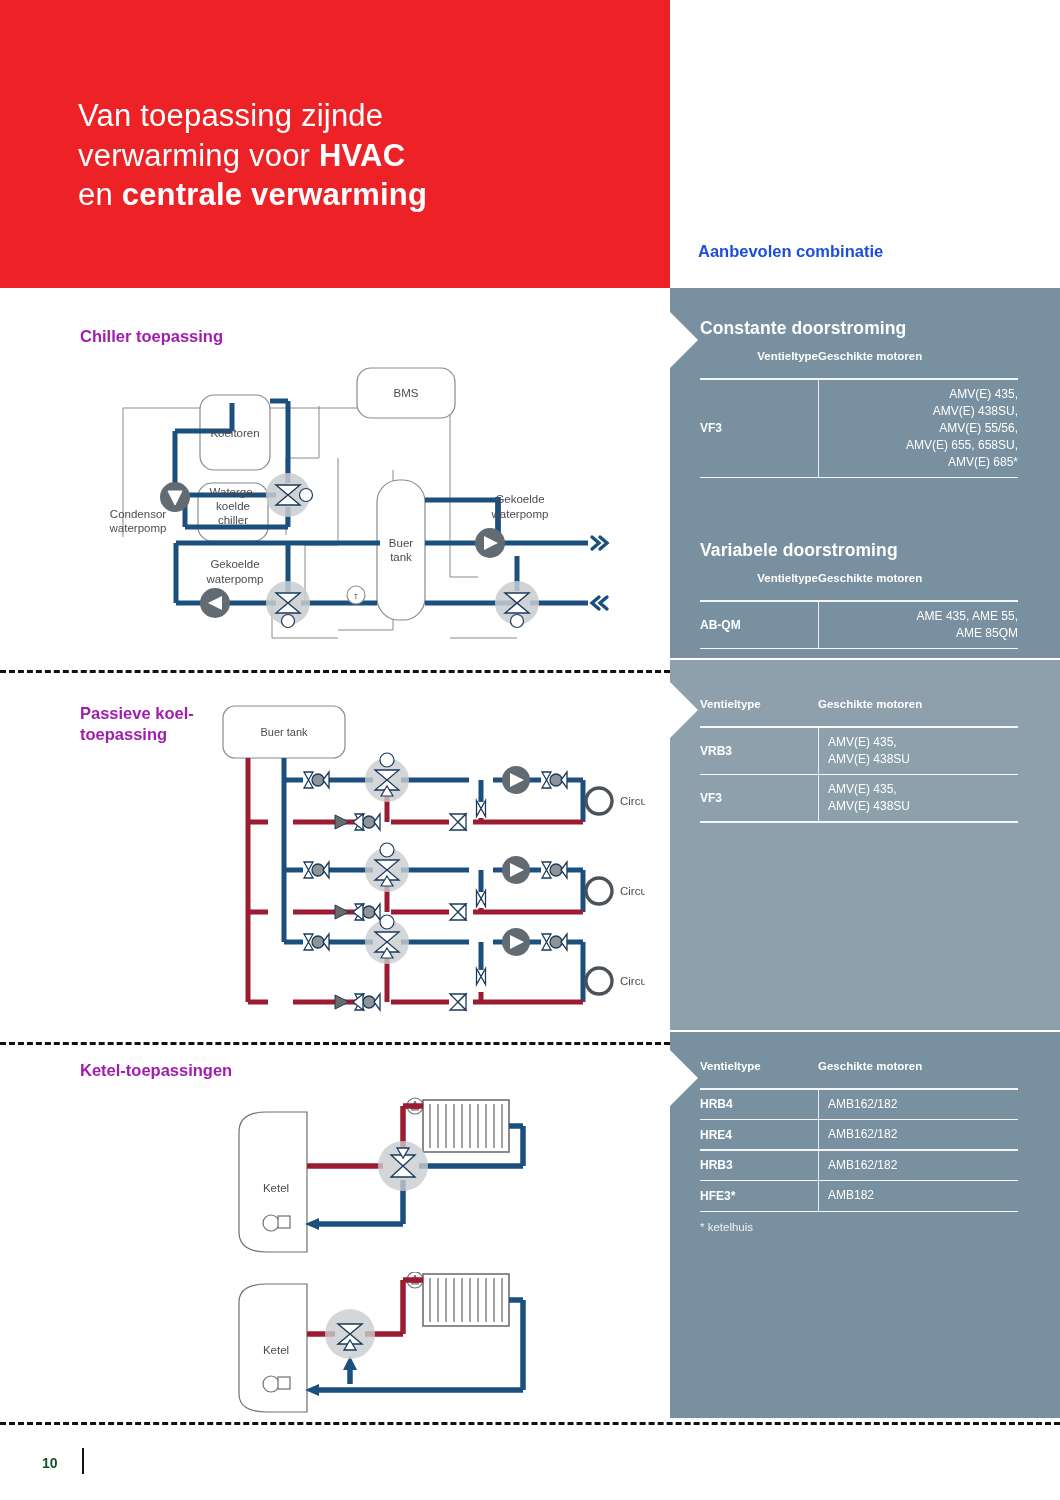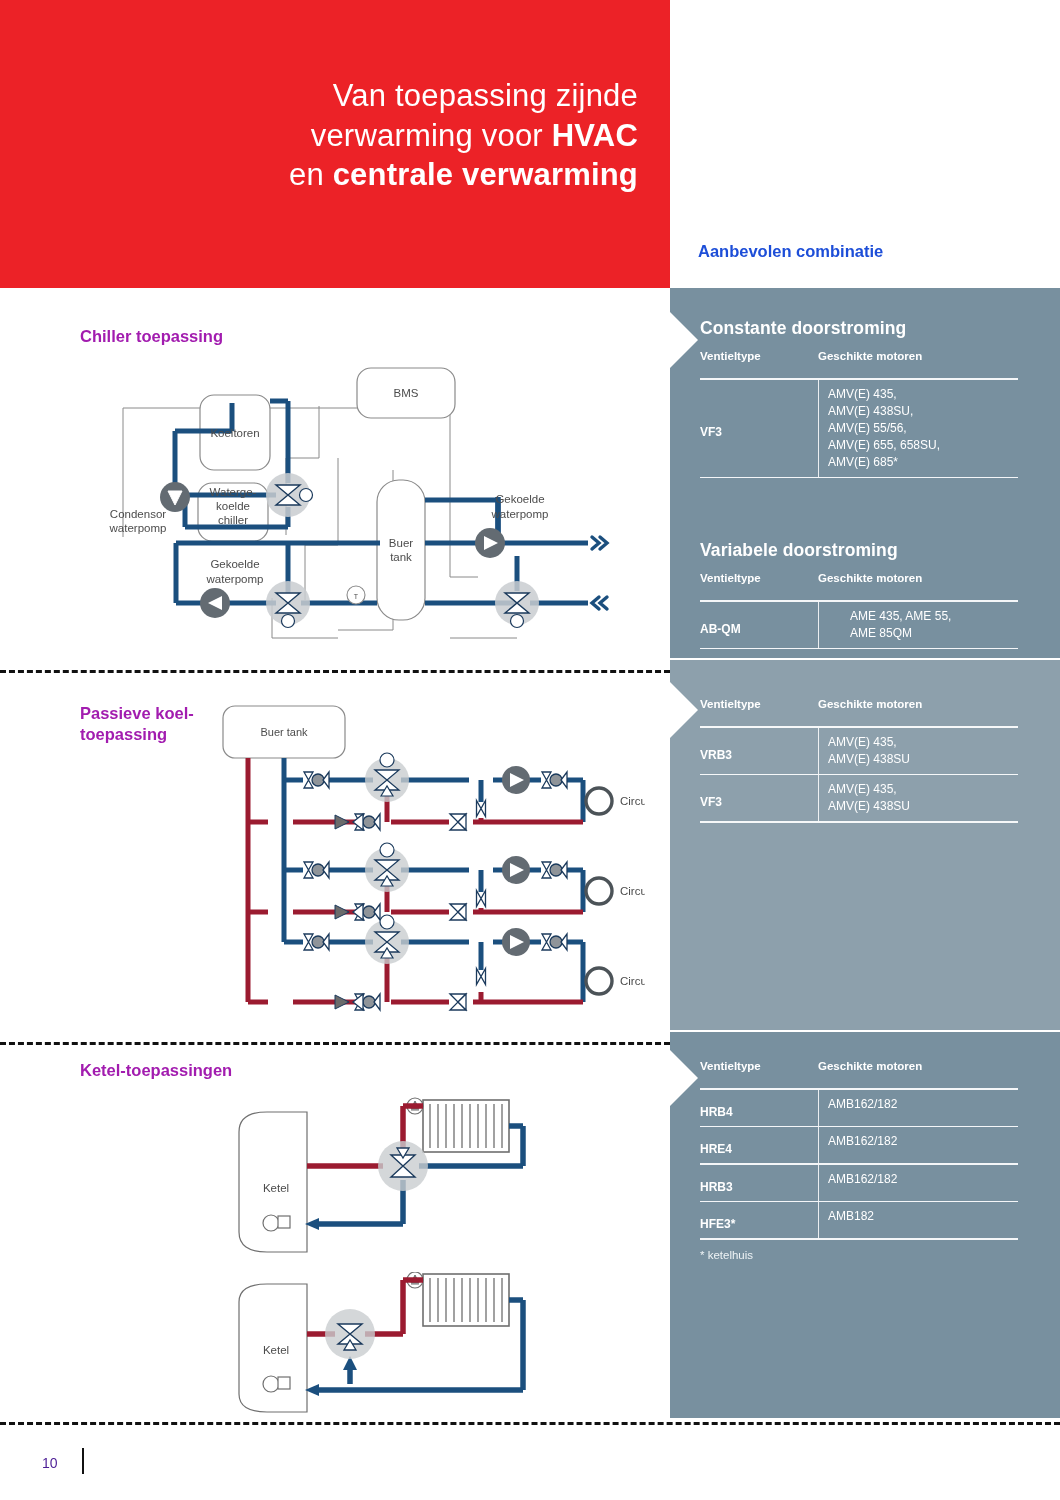--- a/index.html
+++ b/index.html
@@ -1,55 +1,55 @@
 <!DOCTYPE html>
 <html><head>
 <meta charset="utf-8">
 <style>
   html,body{margin:0;padding:0;background:#fff;}
   body{width:1060px;height:1500px;position:relative;overflow:hidden;
        font-family:"Liberation Sans",sans-serif;color:#1a1a1a;}
 
   
   .hero{position:absolute;left:0;top:0;width:670px;height:288px;background:#ec2227;}
-  .hero-title{position:absolute;left:78px;top:76px;width:560px;
-      font-size:31px;line-height:1.28;color:#fff;font-weight:300;letter-spacing:.2px;text-align:right;}
+  .hero-title{position:absolute;left:78px;top:96px;width:560px;
+      font-size:31px;line-height:1.28;color:#fff;font-weight:300;letter-spacing:.2px;}
   .hero-title b{font-weight:700;}
 
   
   .rc-head{position:absolute;left:698px;top:242px;font-size:16.5px;font-weight:700;color:#1d4ed8;}
   .panel{position:absolute;left:670px;width:390px;}
-  .panel.s1{top:288px;height:370px;background:#78909f;}
+  .panel.s1{top:288px;height:370px;background:#78909f;text-align:right;}
   .panel.s2{top:660px;height:370px;background:#8da0ac;}
   .panel.s3{top:1032px;height:386px;background:#78909f;}
   
   .notch{position:absolute;left:0;width:28px;height:56px;background:#fff;
       -webkit-clip-path:polygon(0 0,100% 50%,0 100%);clip-path:polygon(0 0,100% 50%,0 100%);}
   .panel.s1 .notch{top:24px;}
   .panel.s2 .notch{top:22px;}
   .panel.s3 .notch{top:18px;}
 
   .pt{position:absolute;left:30px;color:#fff;}
   .sec-title{font-size:17.5px;font-weight:700;letter-spacing:.1px;}
   .tbl{position:absolute;left:30px;width:318px;color:#fff;}
   .thr{display:flex;font-size:11.5px;font-weight:700;padding-bottom:16px;}
   .thr .c1{width:118px;}
   .rowline{height:1.6px;background:#fff;opacity:.92;}
   .trow{display:flex;position:relative;}
   .trow .c1{width:118px;font-size:12px;font-weight:700;display:flex;align-items:center;
-      padding:15px 0 7px 0;box-sizing:border-box;}
+      padding:7px 0 7px 0;box-sizing:border-box;}
   .trow .c2{flex:1;font-size:12px;font-weight:400;line-height:1.42;padding:6px 0 6px 9px;
       box-sizing:border-box;border-left:1.4px solid rgba(255,255,255,.85);}
   .note{font-size:11.5px;color:#eef3f5;}
 
   
   .sec-h{position:absolute;font-size:16.5px;font-weight:700;color:#a21caf;line-height:1.28;}
   .dash{position:absolute;left:0;height:0;border-top:3px dashed #111;}
 
-  .pg{position:absolute;left:42px;top:1455px;font-size:14px;font-weight:400;color:#4c1d95;}
+  .pg{position:absolute;left:42px;top:1455px;font-size:14px;font-weight:700;color:#14532d;}
   .pgbar{position:absolute;left:82px;top:1448px;width:2px;height:26px;background:#111;}
 
   svg{position:absolute;}
   svg text{font-family:"Liberation Sans",sans-serif;fill:#4c4c4c;}
 </style>
 </head>
 <body>
 
 <div class="hero"></div>
 <div class="hero-title">

